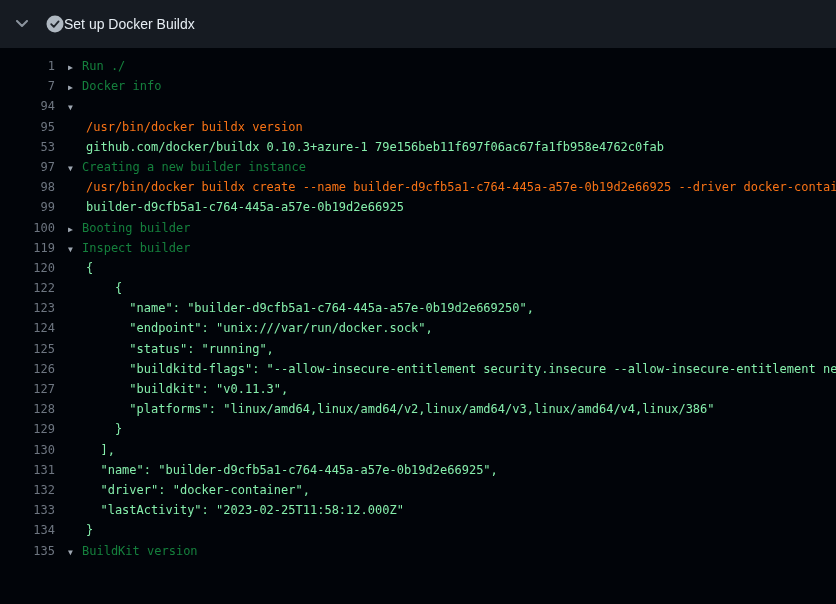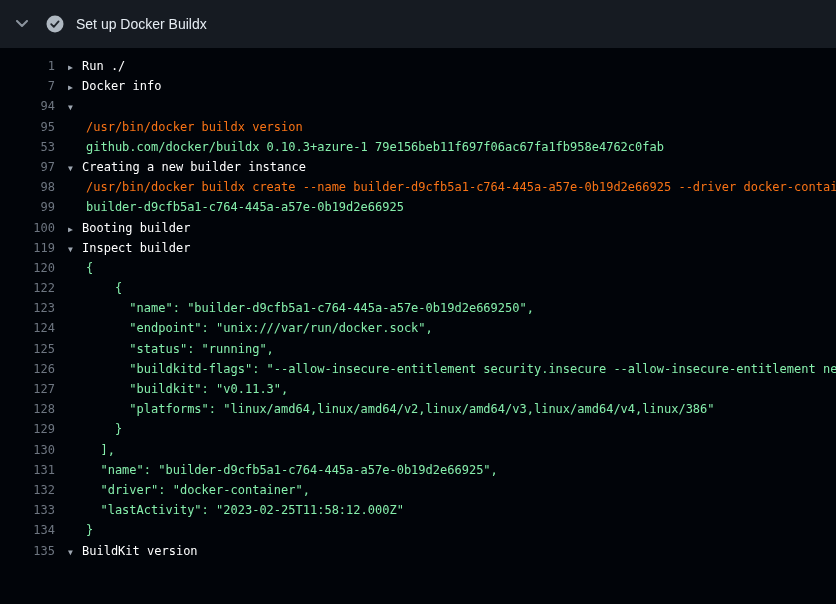--- a/index.html
+++ b/index.html
@@ -13,21 +13,20 @@
     height:48px;
     background:#161b22;
     display:flex;
     align-items:center;
     padding:0 16px;
     cursor:pointer;
   }
   .chevron { width:14px; height:10px; flex:none; display:flex; align-items:center; }
   .status-icon { width:18px; height:18px; flex:none; margin-left:16px; }
   .step-title {
-    margin-left:12px;
     font-family:"Liberation Sans","DejaVu Sans",sans-serif;
     font-size:14px;
     color:#e6edf3;
     font-weight:400;
     white-space:nowrap;
   }
   
   .log {
     padding-top:8px;
     font-size:12px;
@@ -53,21 +52,21 @@
   .row .gutter { flex:none; width:13px; }
   .row .arrow {
     flex:none;
     width:14px;
     font-size:8px;
     color:#9ea7b1;
     line-height:20.2px;
   }
   .row .text { color:#86efac; line-height:20.2px; }
   .row.group { cursor:pointer; }
-  .row.group .text { color:#ffffff; }
+  .row.group .text { color:#15803d; }
   .row.cmd .text { color:#f97316; }
   .row.out .text { margin-left:18px; }
   .row.cmd .text { margin-left:18px; }
 </style>
 </head>
 <body>
 
 <div class="step-header">
   <span class="chevron">
     <svg width="12" height="8" viewBox="0 0 12 8">

